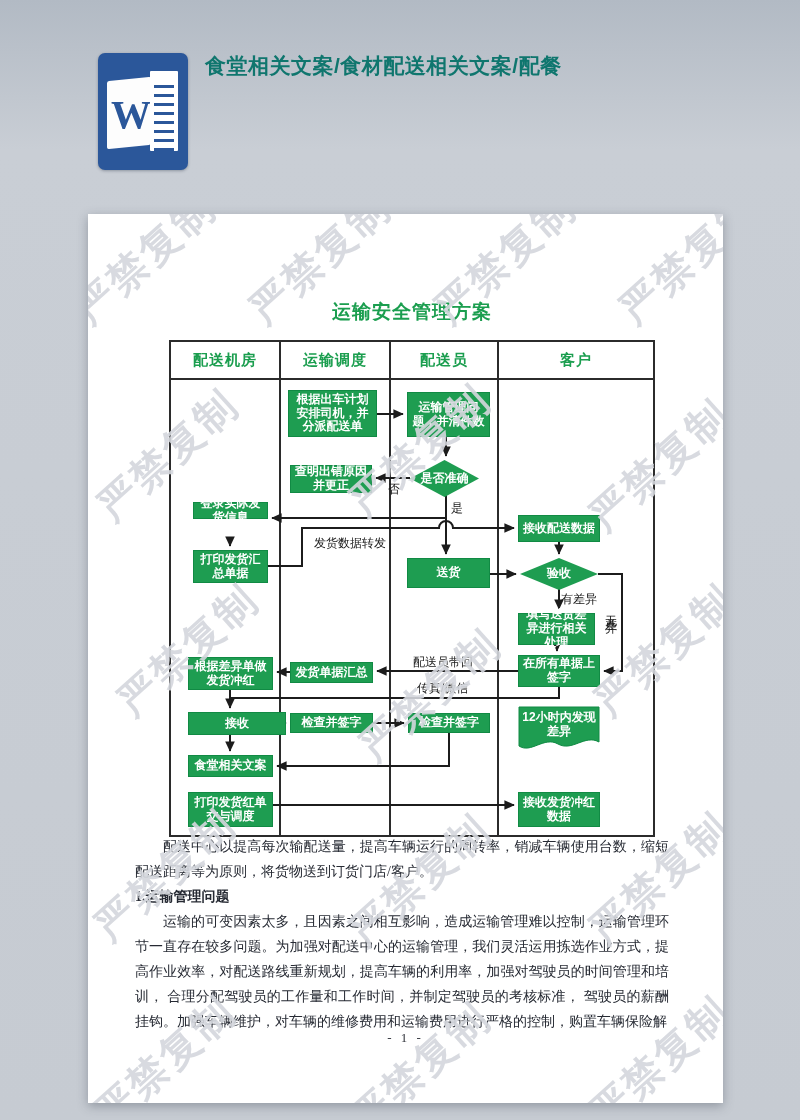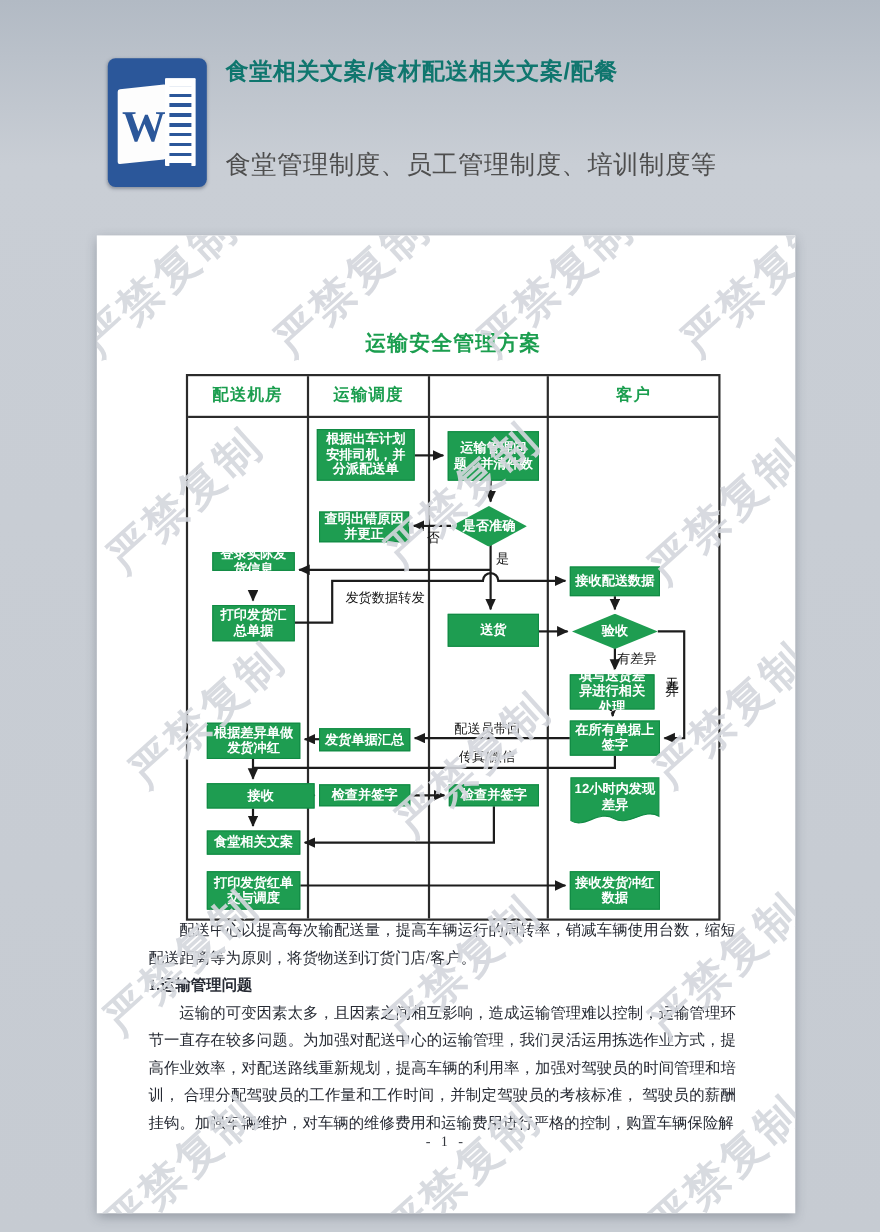--- a/index.html
+++ b/index.html
@@ -75,34 +75,34 @@
 
 <div class="hdr">
   <div class="word-icon">
     <div class="w-fold"></div>
     <div class="w-letter">W</div>
     <div class="w-sheet"></div>
   </div>
   <div class="hdr-title">
     <div>食堂相关文案/食材配送相关文案/配餐</div>
   </div>
-  <div class="hdr-sub">食堂管理制度、员工管理制度、培训制度等</div>
 </div>
 
 <div class="page">
 
   <div class="fc-title">运输安全管理方案</div>
 
   <div class="fc-table">
     <div class="fc-vline" style="left:108px"></div>
     <div class="fc-vline" style="left:218px"></div>
     <div class="fc-vline" style="left:326px"></div>
     <div class="fc-hline"></div>
     <div class="lane-label" style="left:0;width:108px">配送机房</div>
     <div class="lane-label" style="left:110px;width:108px">运输调度</div>
+    <div class="lane-label" style="left:220px;width:106px">配送员</div>
     <div class="lane-label" style="left:328px;width:154px">客户</div>
   </div>
 
   <svg class="flow" width="635" height="889" viewBox="0 0 635 889">
     <defs>
       <marker id="ah" markerWidth="5.4" markerHeight="5" refX="4.8" refY="2.4" orient="auto">
         <path d="M0,0 L5.2,2.4 L0,4.8 Z" fill="#1c1c1c"></path>
       </marker>
     </defs>
     <g stroke="#1c1c1c" stroke-width="2" fill="none">

